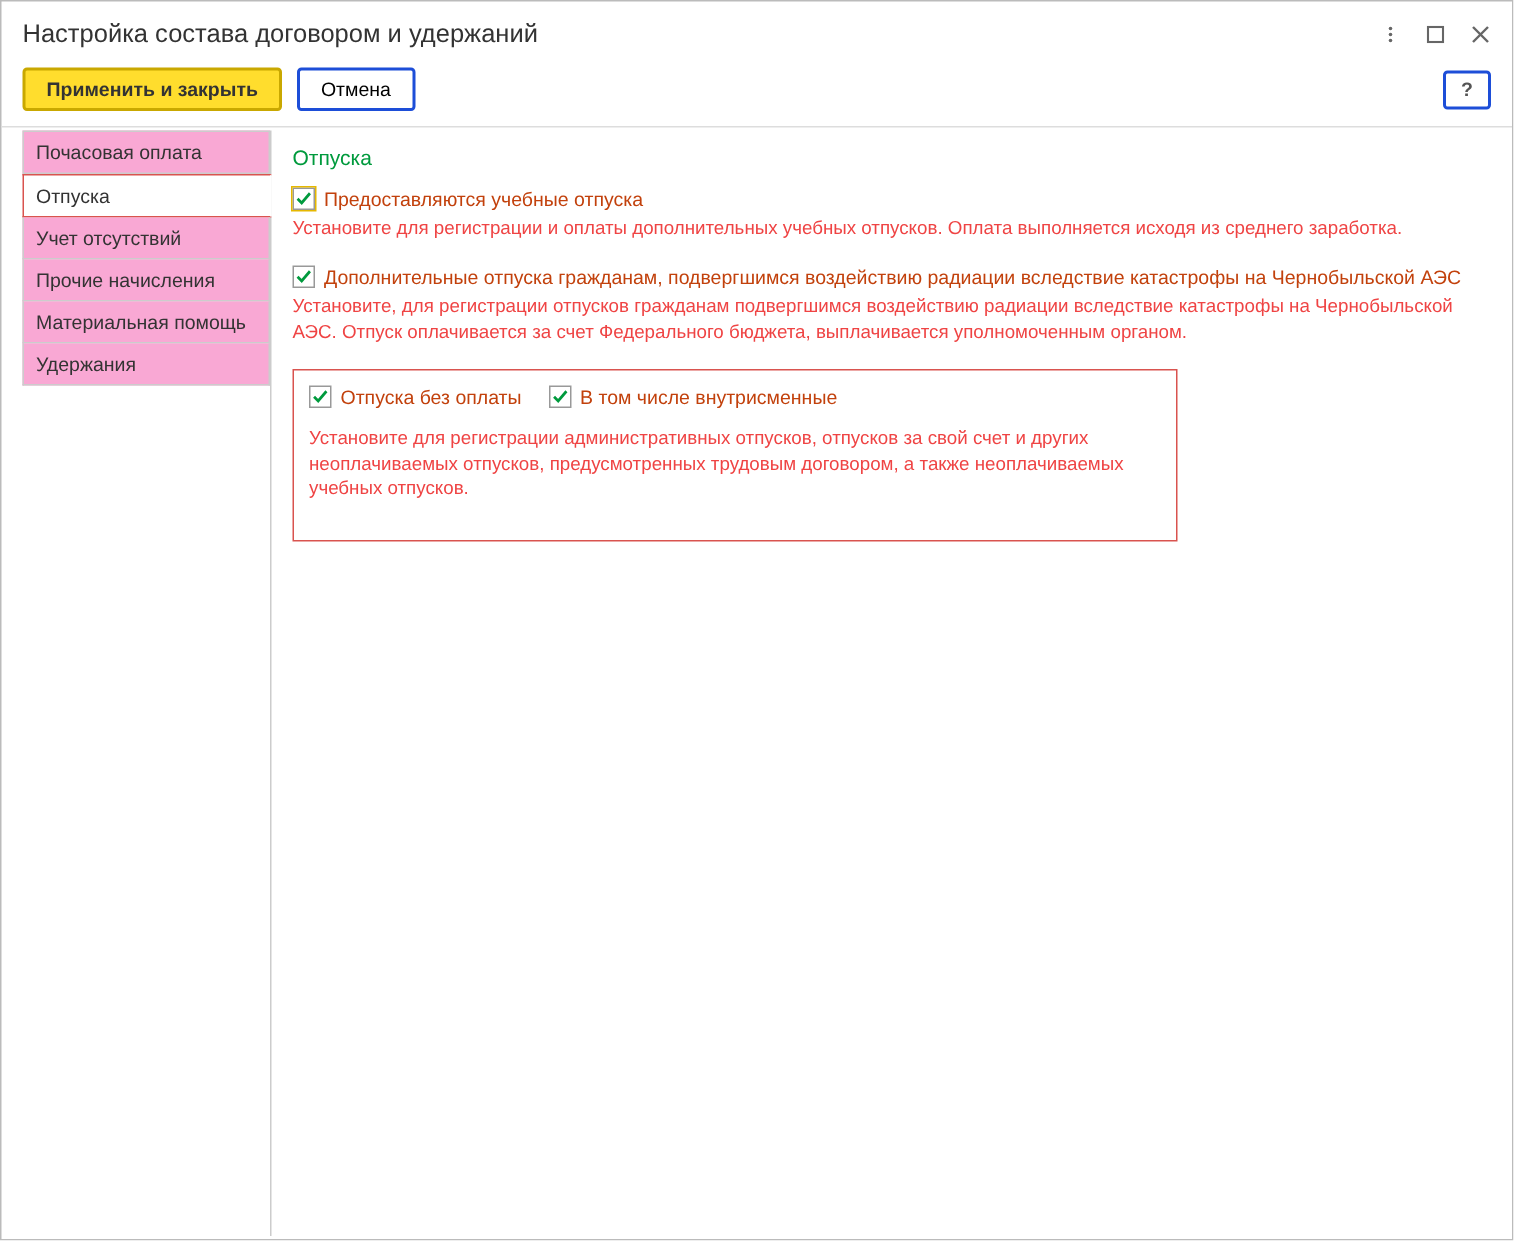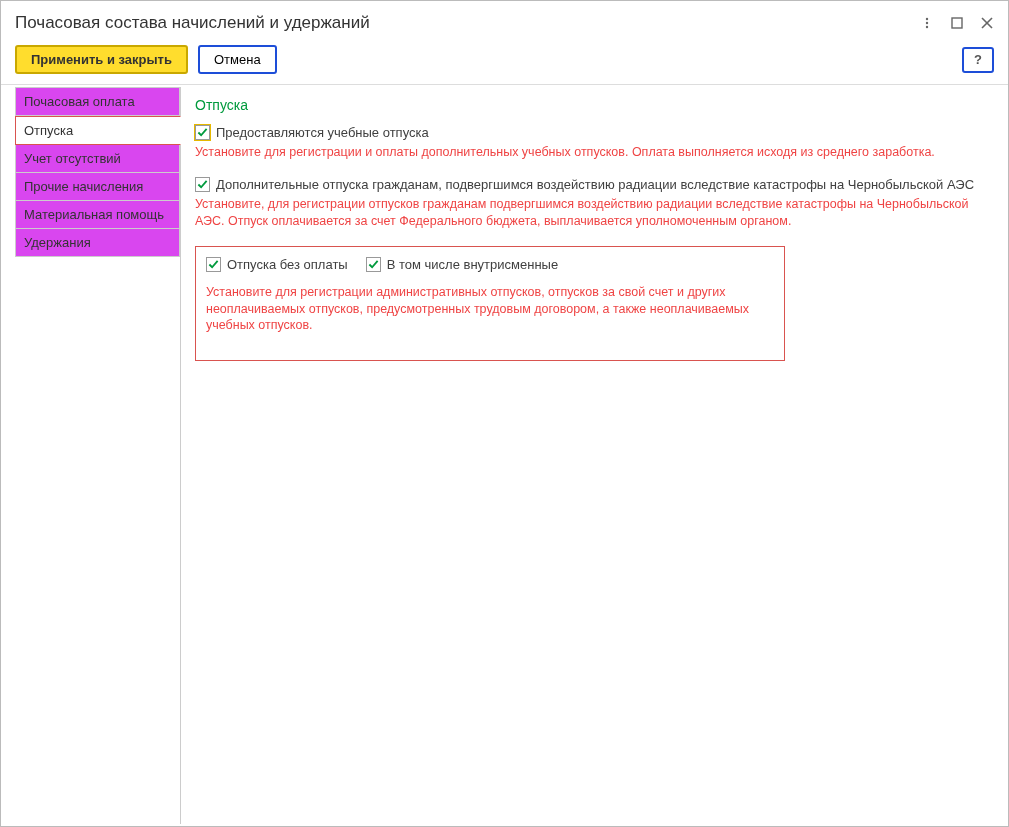--- a/index.html
+++ b/index.html
@@ -77,21 +77,21 @@
 }
 .sidebar {
   width: 166px;
   border-right: 1px solid #ccc;
   margin: 2px 0 2px 14px;
 }
 .sidebar-item {
   padding: 6px 8px;
   border: 1px solid #ccc;
   border-top: none;
-  background: #d946ef;
+  background: #f9a8d4;
   cursor: pointer;
 }
 .sidebar-item:first-child {
   border-top: 1px solid #ccc;
 }
 .sidebar-item.selected {
   background: #fff;
   border: 1px solid #d9534f;
   border-right: 1px solid #fff;
   margin-right: -1px;
@@ -116,21 +116,21 @@
   width: 15px;
   height: 15px;
   border: 1px solid #999;
   display: flex;
   align-items: center;
   justify-content: center;
   background: #fff;
 }
 .chk.highlighted { outline: 1px solid #e6b800; }
 .chk svg { width: 11px; height: 11px; }
-.chk-label { color: #404040; }
+.chk-label { color: #c2410c; }
 .hint {
   color: #ef4444;
   font-size: 12.5px;
   margin: 4px 0 16px 0;
   max-width: 790px;
   line-height: 1.35;
 }
 .highlight-box {
   border: 1px solid #d9534f;
   padding: 10px 12px 10px 10px;
@@ -140,21 +140,21 @@
 .highlight-box .chk-row { margin-bottom: 8px; }
 .highlight-box .hint { margin-bottom: 16px; }
 .inline-row { display: flex; gap: 18px; align-items: flex-end; }
 </style>
 </head>
 <body>
 
 <div class="window">
 
   <div class="titlebar">
-    <div class="titlebar-title">Почасовая состава начислений и удержаний</div>
+    <div class="titlebar-title">Настройка состава договором и удержаний</div>
     <div class="titlebar-controls">
       <span class="icon">
         <svg viewBox="0 0 14 14">
             <circle cx="7" cy="3" r="1.2" fill="currentColor"></circle>
             <circle cx="7" cy="7" r="1.2" fill="currentColor"></circle>
             <circle cx="7" cy="11" r="1.2" fill="currentColor"></circle>
           </svg>
       </span>
       <span class="icon">
         <svg viewBox="0 0 14 14">

